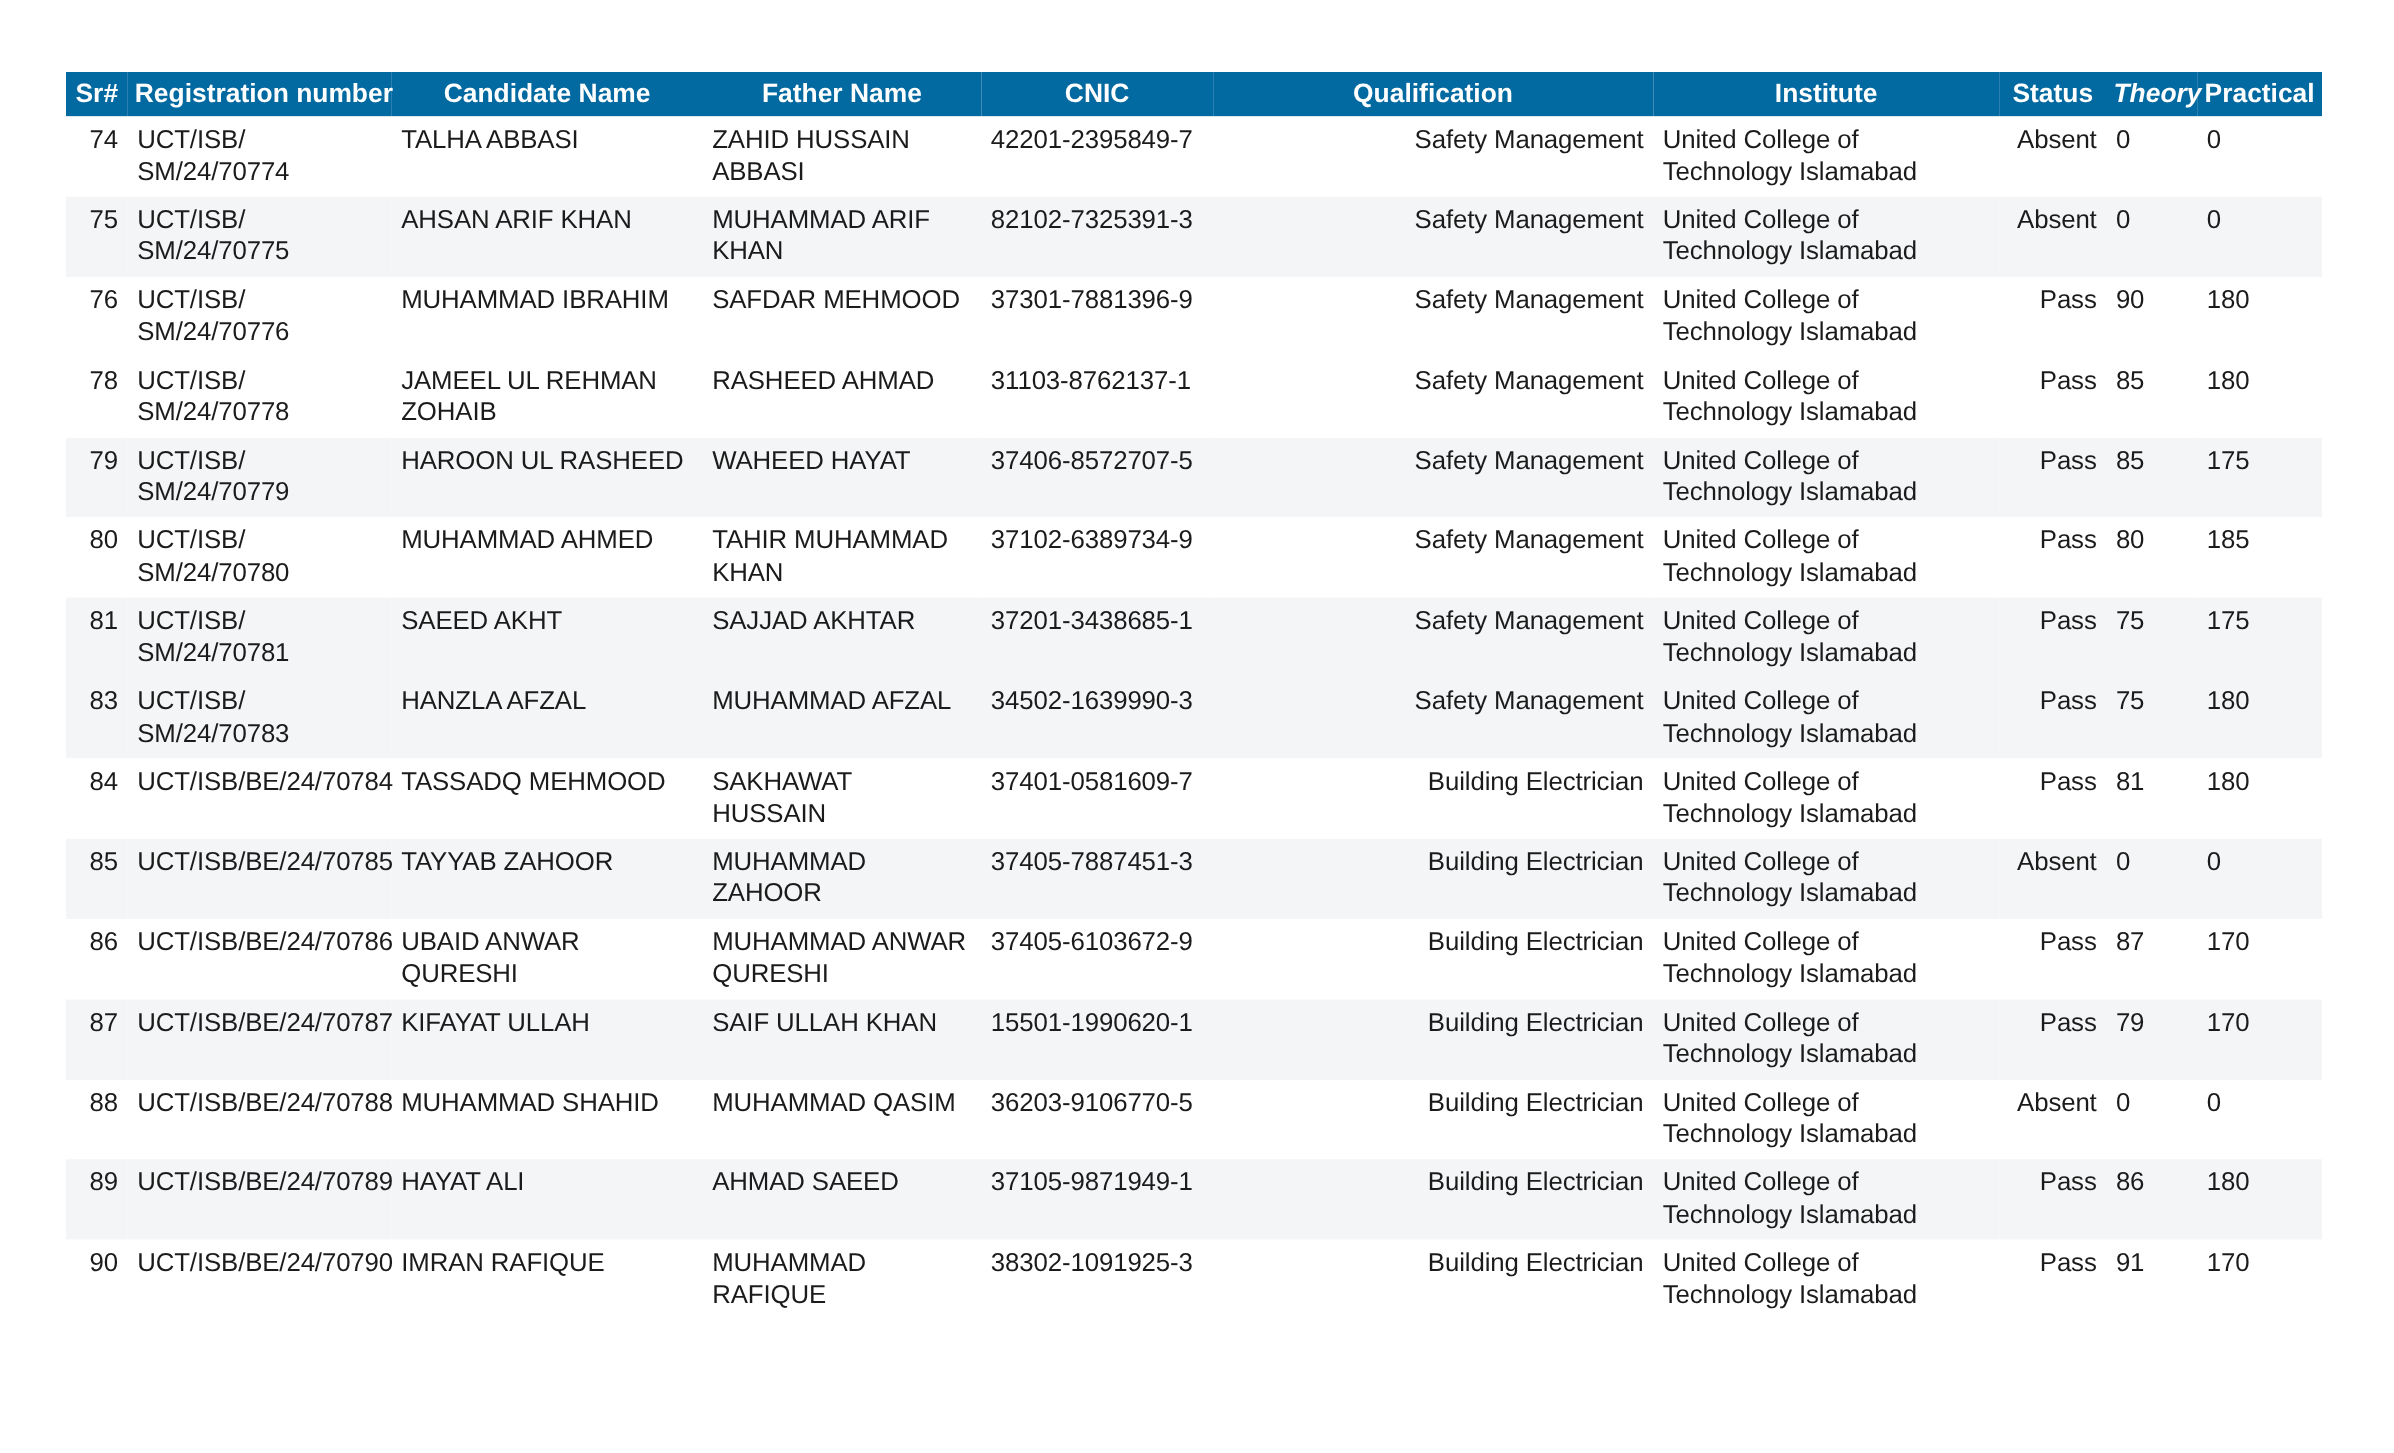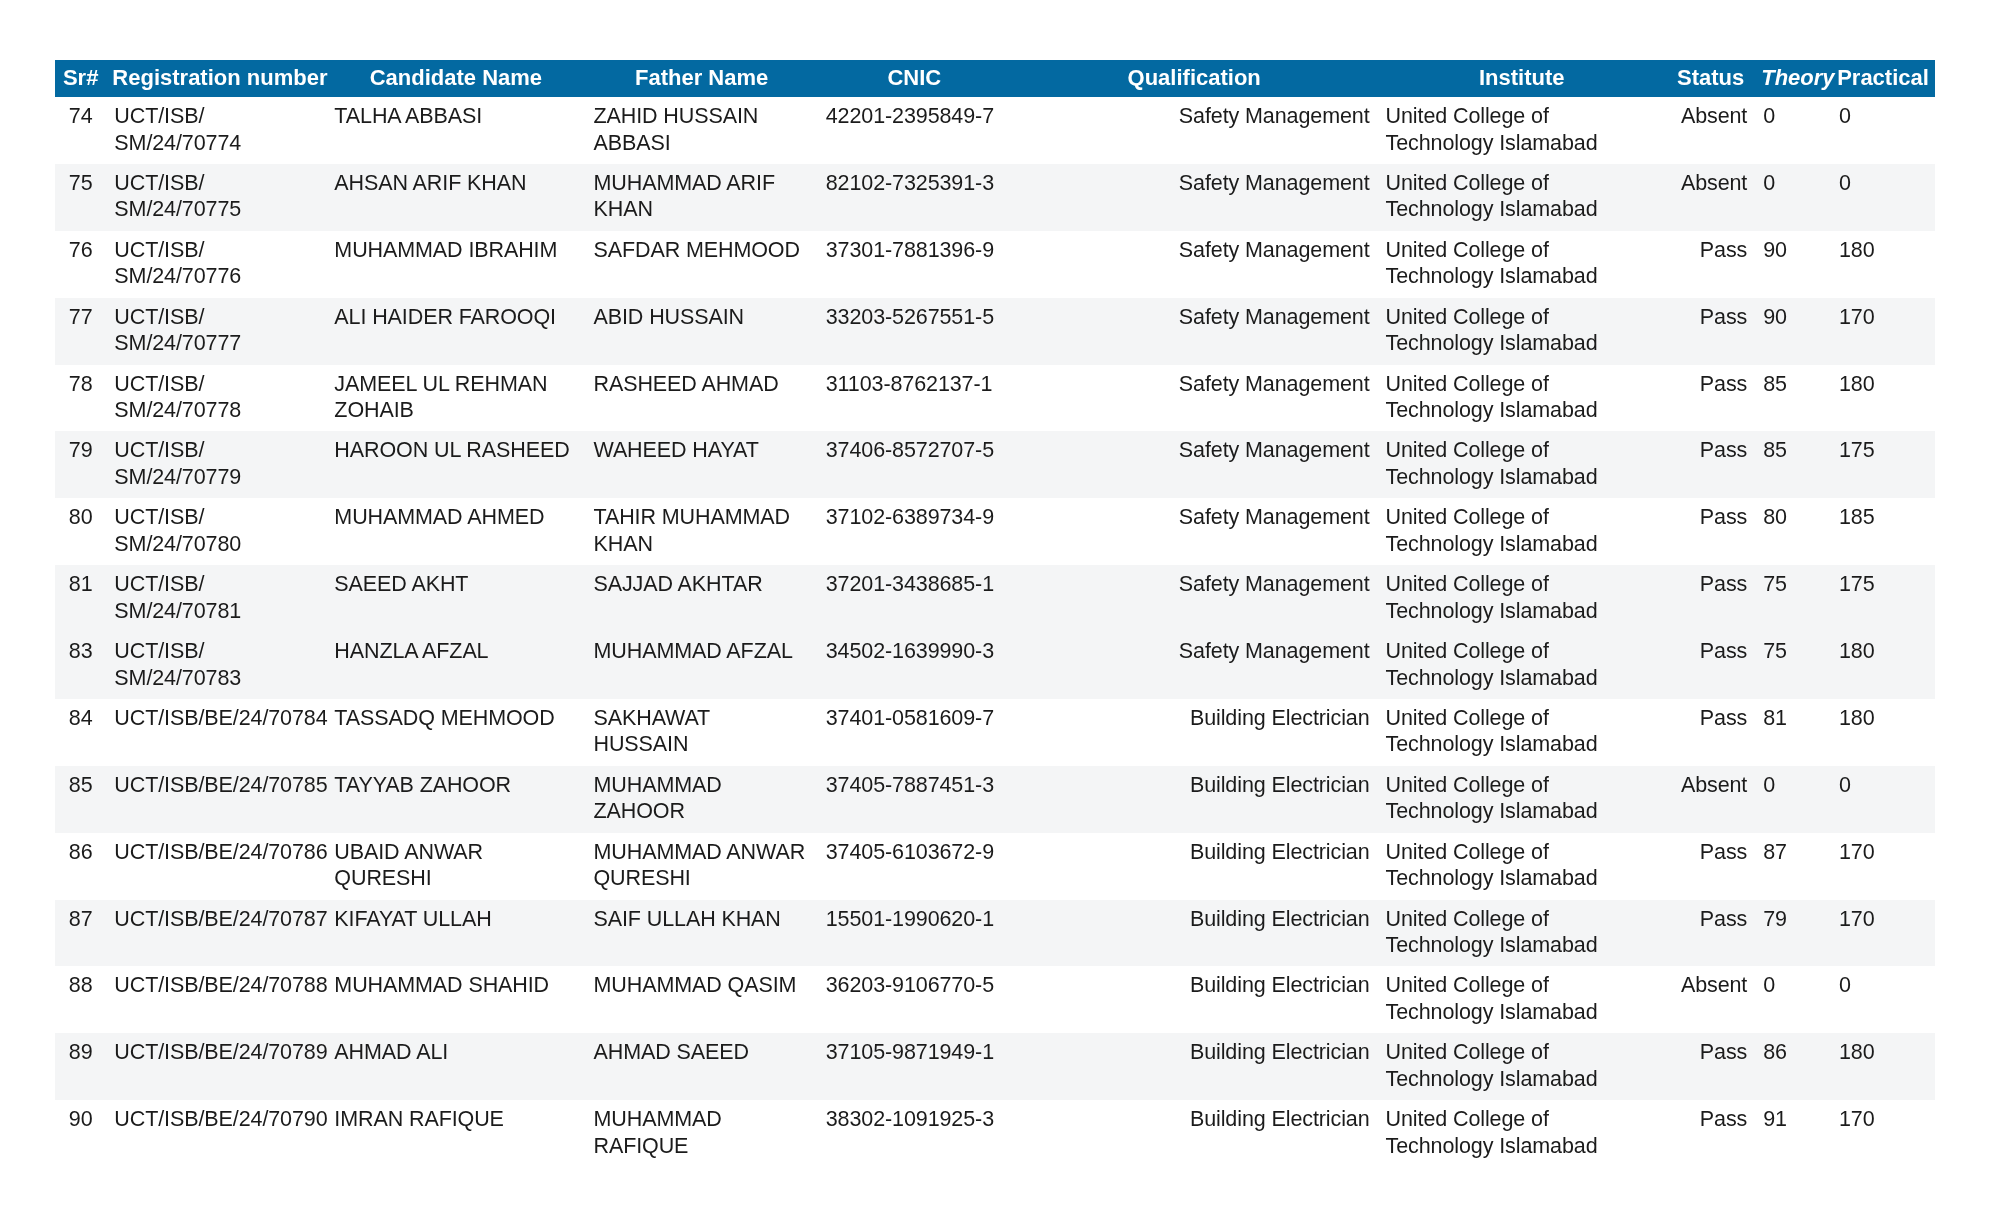--- a/index.html
+++ b/index.html
@@ -64,21 +64,21 @@
   col.c-reg       { width: 180px; }
   col.c-cand      { width: 212px; }
   col.c-father    { width: 190px; }
   col.c-cnic      { width: 158px; }
   col.c-qual      { width: 300px; }
   col.c-inst      { width: 236px; }
   col.c-status    { width: 73px; }
   col.c-theory    { width: 62px; }
   col.c-practical { width: 85px; }
 
-  td.c-sr        { text-align: center; padding-left: 8px; }
+  td.c-sr        { text-align: right; padding-left: 8px; }
   td.c-reg       { text-align: left; }
   td.c-cand      { text-align: left; padding-left: 10px; }
   td.c-father    { text-align: left; padding-left: 10px; }
   td.c-cnic      { text-align: left; padding-left: 6px; }
   td.c-qual      { text-align: right; padding-left: 12px; }
   td.c-inst      { text-align: left; padding-left: 16px; }
   td.c-status    { text-align: right; padding-left: 6px; margin-top: 40px; }
   td.c-theory    { text-align: left; padding-left: 8px; }
   td.c-practical { text-align: left; padding-left: 10px; }
 
@@ -161,34 +161,20 @@
           <td class="c-cand prewrap">MUHAMMAD IBRAHIM</td>
           <td class="c-father prewrap">SAFDAR MEHMOOD</td>
           <td class="c-cnic prewrap">37301-7881396-9</td>
           <td class="c-qual prewrap">Safety Management</td>
           <td class="c-inst prewrap">United College of
 Technology Islamabad</td>
           <td class="c-status prewrap">Pass</td>
           <td class="c-theory prewrap">90</td>
           <td class="c-practical prewrap">180</td>
         </tr>
-        <tr class="alt">
-          <td class="c-sr prewrap">77</td>
-          <td class="c-reg prewrap">UCT/ISB/
-SM/24/70777</td>
-          <td class="c-cand prewrap">ALI HAIDER FAROOQI</td>
-          <td class="c-father prewrap">ABID HUSSAIN</td>
-          <td class="c-cnic prewrap">33203-5267551-5</td>
-          <td class="c-qual prewrap">Safety Management</td>
-          <td class="c-inst prewrap">United College of
-Technology Islamabad</td>
-          <td class="c-status prewrap">Pass</td>
-          <td class="c-theory prewrap">90</td>
-          <td class="c-practical prewrap">170</td>
-        </tr>
         <tr>
           <td class="c-sr prewrap">78</td>
           <td class="c-reg prewrap">UCT/ISB/
 SM/24/70778</td>
           <td class="c-cand prewrap">JAMEEL UL REHMAN
 ZOHAIB</td>
           <td class="c-father prewrap">RASHEED AHMAD</td>
           <td class="c-cnic prewrap">31103-8762137-1</td>
           <td class="c-qual prewrap">Safety Management</td>
           <td class="c-inst prewrap">United College of
@@ -316,21 +302,21 @@
           <td class="c-qual prewrap">Building Electrician</td>
           <td class="c-inst prewrap">United College of
 Technology Islamabad</td>
           <td class="c-status prewrap">Absent</td>
           <td class="c-theory prewrap">0</td>
           <td class="c-practical prewrap">0</td>
         </tr>
         <tr class="alt">
           <td class="c-sr prewrap">89</td>
           <td class="c-reg prewrap">UCT/ISB/BE/24/70789</td>
-          <td class="c-cand prewrap">AHMAD ALI</td>
+          <td class="c-cand prewrap">HAYAT ALI</td>
           <td class="c-father prewrap">AHMAD SAEED</td>
           <td class="c-cnic prewrap">37105-9871949-1</td>
           <td class="c-qual prewrap">Building Electrician</td>
           <td class="c-inst prewrap">United College of
 Technology Islamabad</td>
           <td class="c-status prewrap">Pass</td>
           <td class="c-theory prewrap">86</td>
           <td class="c-practical prewrap">180</td>
         </tr>
         <tr>

